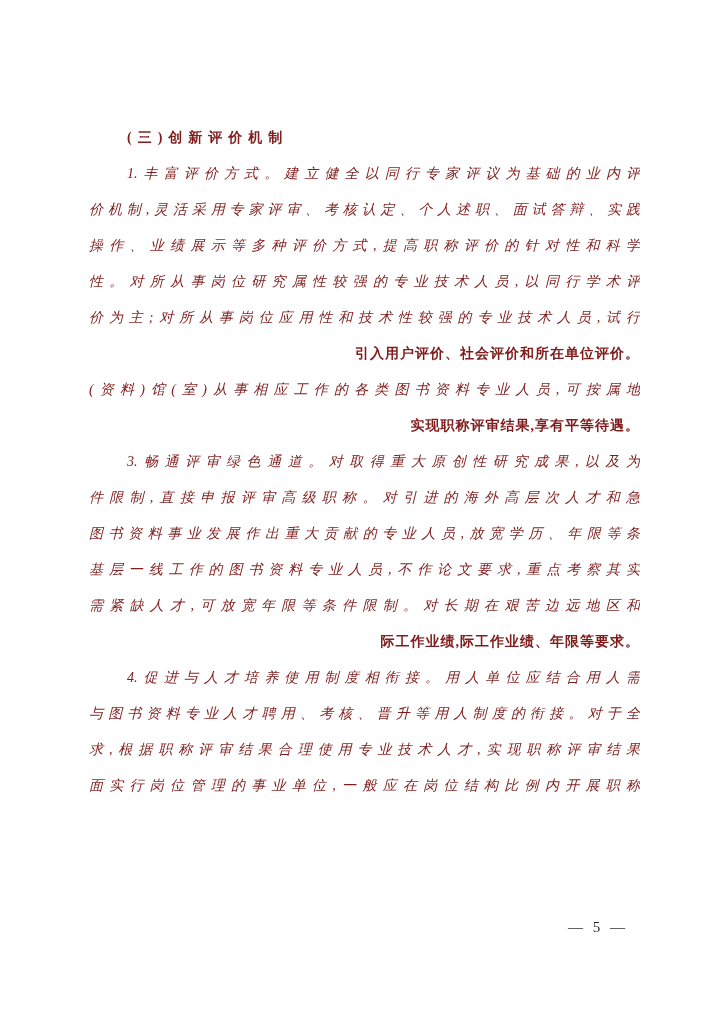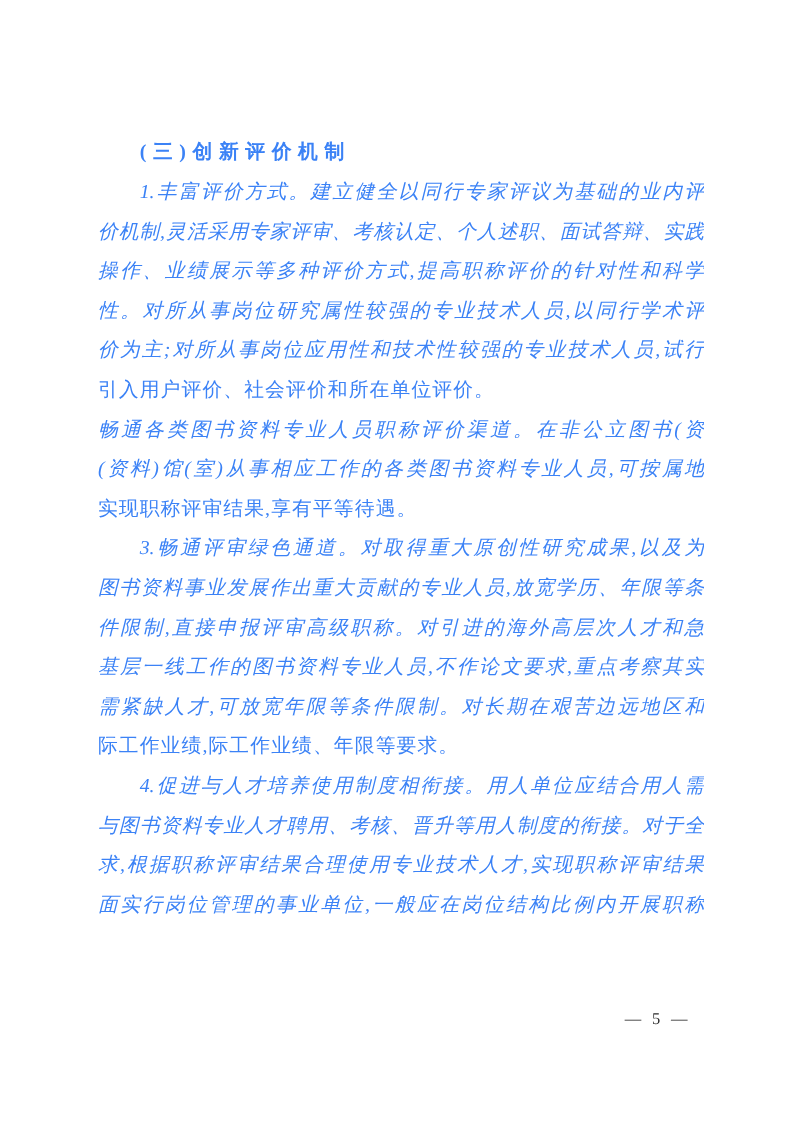--- a/index.html
+++ b/index.html
@@ -18,42 +18,43 @@
   }
   .text-block {
     position: absolute;
     left: 89px;
     top: 120px;
     width: 551px;
   }
   .line {
     height: 36px;
     line-height: 36px;
-    font-size: 18px;
-    color: #3b82f6;
+    font-size: 14px;
+    color: #7f1d1d;
     overflow: hidden;
   }
   .line.heading {
     font-weight: bold;
     letter-spacing: 6px;
     text-indent: 38px;
   }
   .line.first,
   .line.full {
     text-align: justify;
     text-align-last: justify;
     text-justify: inter-character;
     font-style: italic;
   }
   .line.first {
     text-indent: 38px;
   }
   .line.last {
-    text-align: left;
+    text-align: right;
     letter-spacing: 1px;
+    font-weight: bold;
   }
   .page-number {
     position: absolute;
     top: 916px;
     right: 96px;
     font-size: 15px;
     letter-spacing: 3px;
     color: #2a2a2a;
     line-height: 22px;
   }
@@ -66,27 +67,26 @@
 
     <div class="line heading">(三)创新评价机制</div>
 
     <div class="line first">1.丰富评价方式。建立健全以同行专家评议为基础的业内评</div>
     <div class="line full">价机制,灵活采用专家评审、考核认定、个人述职、面试答辩、实践</div>
     <div class="line full">操作、业绩展示等多种评价方式,提高职称评价的针对性和科学</div>
     <div class="line full">性。对所从事岗位研究属性较强的专业技术人员,以同行学术评</div>
     <div class="line full">价为主;对所从事岗位应用性和技术性较强的专业技术人员,试行</div>
     <div class="line last">引入用户评价、社会评价和所在单位评价。</div>
 
-    <div class="line full">畅通各类图书资料专业人员职称评价渠道。在非公立图书(资</div>
     <div class="line full">(资料)馆(室)从事相应工作的各类图书资料专业人员,可按属地</div>
     <div class="line last">实现职称评审结果,享有平等待遇。</div>
 
     <div class="line first">3.畅通评审绿色通道。对取得重大原创性研究成果,以及为</div>
+    <div class="line full">件限制,直接申报评审高级职称。对引进的海外高层次人才和急</div>
     <div class="line full">图书资料事业发展作出重大贡献的专业人员,放宽学历、年限等条</div>
-    <div class="line full">件限制,直接申报评审高级职称。对引进的海外高层次人才和急</div>
     <div class="line full">基层一线工作的图书资料专业人员,不作论文要求,重点考察其实</div>
     <div class="line full">需紧缺人才,可放宽年限等条件限制。对长期在艰苦边远地区和</div>
     <div class="line last">际工作业绩,际工作业绩、年限等要求。</div>
 
     <div class="line first">4.促进与人才培养使用制度相衔接。用人单位应结合用人需</div>
     <div class="line full">与图书资料专业人才聘用、考核、晋升等用人制度的衔接。对于全</div>
     <div class="line full">求,根据职称评审结果合理使用专业技术人才,实现职称评审结果</div>
     <div class="line full">面实行岗位管理的事业单位,一般应在岗位结构比例内开展职称</div>
 
   </div>

